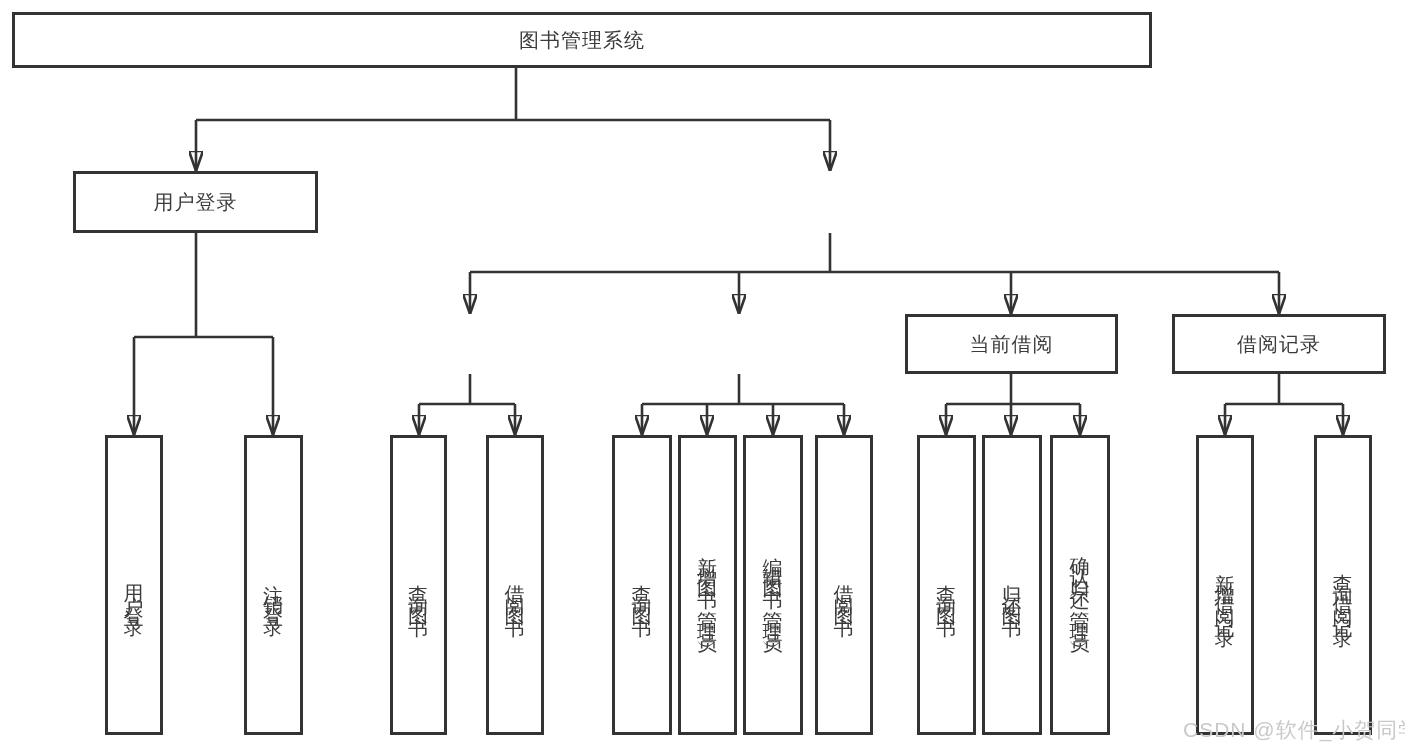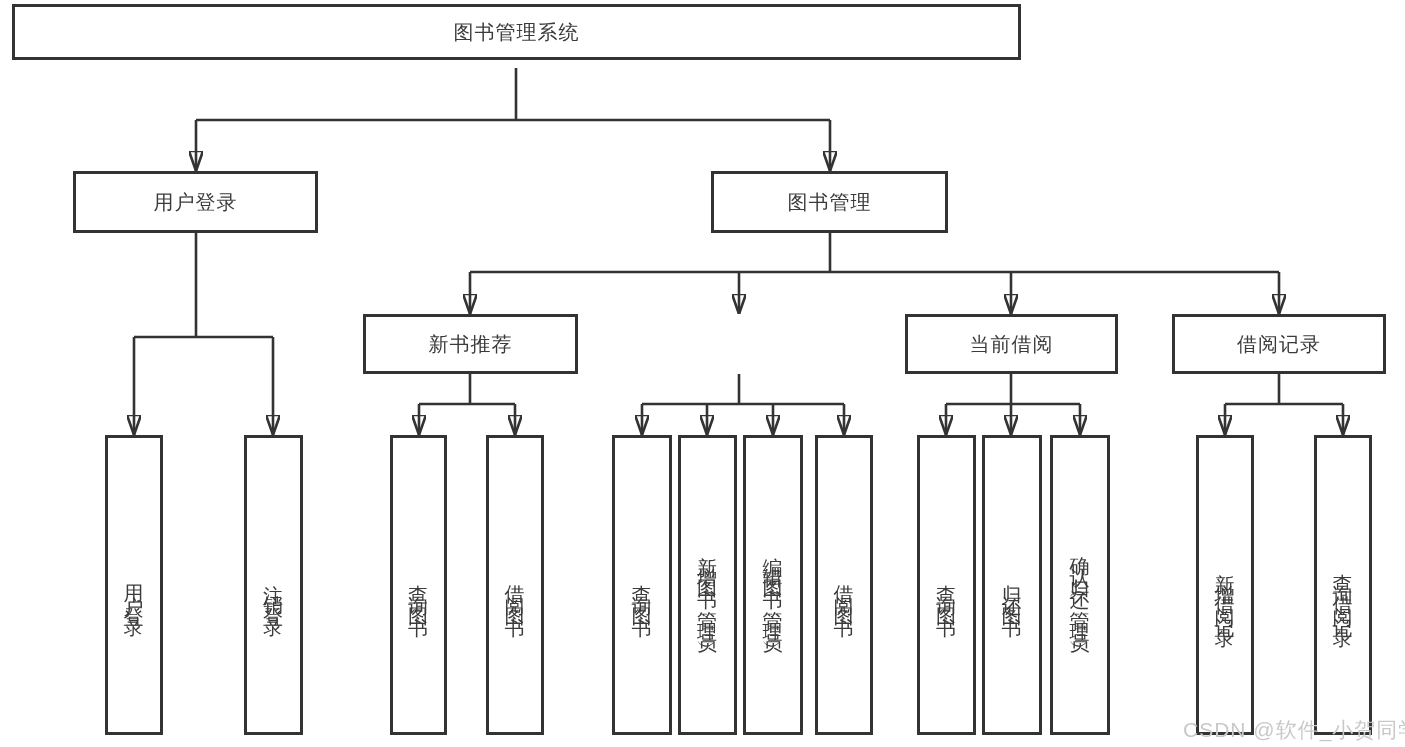--- a/index.html
+++ b/index.html
@@ -90,34 +90,28 @@
     <path d="M1011,374 V404 M946,404 H1080"></path>
     <path d="M946,404 V435" marker-end="url(#arrow)"></path>
     <path d="M1011,404 V435" marker-end="url(#arrow)"></path>
     <path d="M1080,404 V435" marker-end="url(#arrow)"></path>
 
     <path d="M1279,374 V404 M1225,404 H1343"></path>
     <path d="M1225,404 V435" marker-end="url(#arrow)"></path>
     <path d="M1343,404 V435" marker-end="url(#arrow)"></path>
   </svg>
 
-  <div class="box h" style="left:12px;top:4px;width:1009px;height:56px">
+  <div class="box h" style="left:12px;top:12px;width:1140px;height:56px">
     <span>图书管理系统</span>
   </div>
 
   <div class="box h" style="left:73px;top:171px;width:245px;height:62px">
     <span>用户登录</span>
   </div>
-  <div class="box h" style="left:711px;top:171px;width:237px;height:62px">
-    <span>图书管理</span>
-  </div>
 
-  <div class="box h" style="left:363px;top:314px;width:215px;height:60px">
-    <span>新书推荐</span>
-  </div>
   <div class="box h" style="left:905px;top:314px;width:213px;height:60px">
     <span>当前借阅</span>
   </div>
   <div class="box h" style="left:1172px;top:314px;width:214px;height:60px">
     <span>借阅记录</span>
   </div>
 
   <div class="box v" style="left:105px;top:435px;width:58px;height:300px">
     <span>用户登录</span>
   </div>

